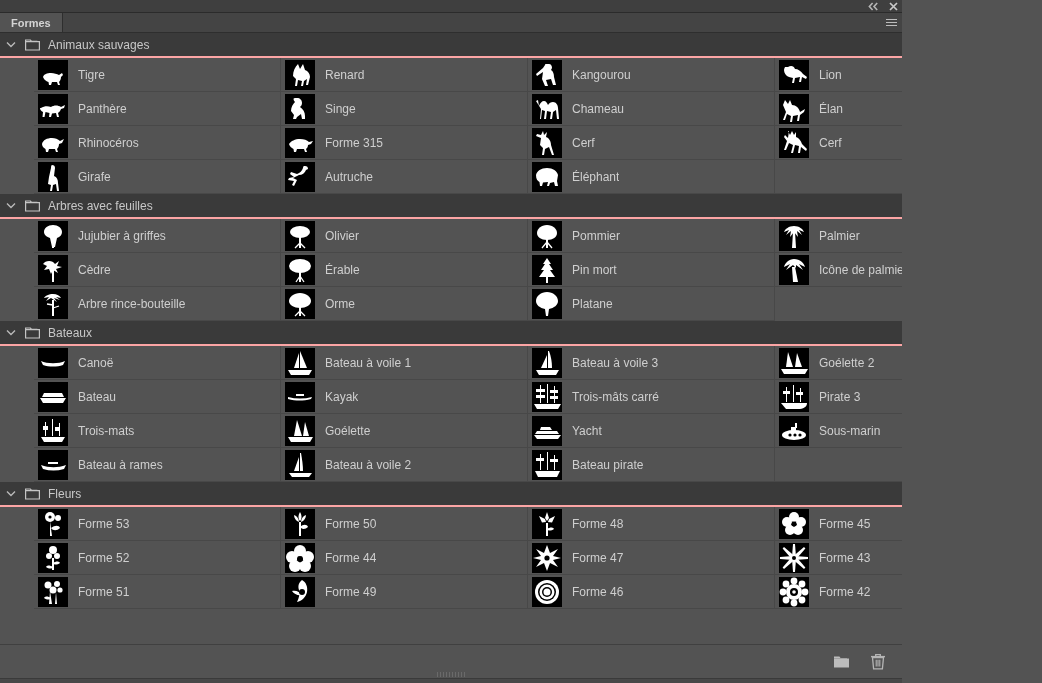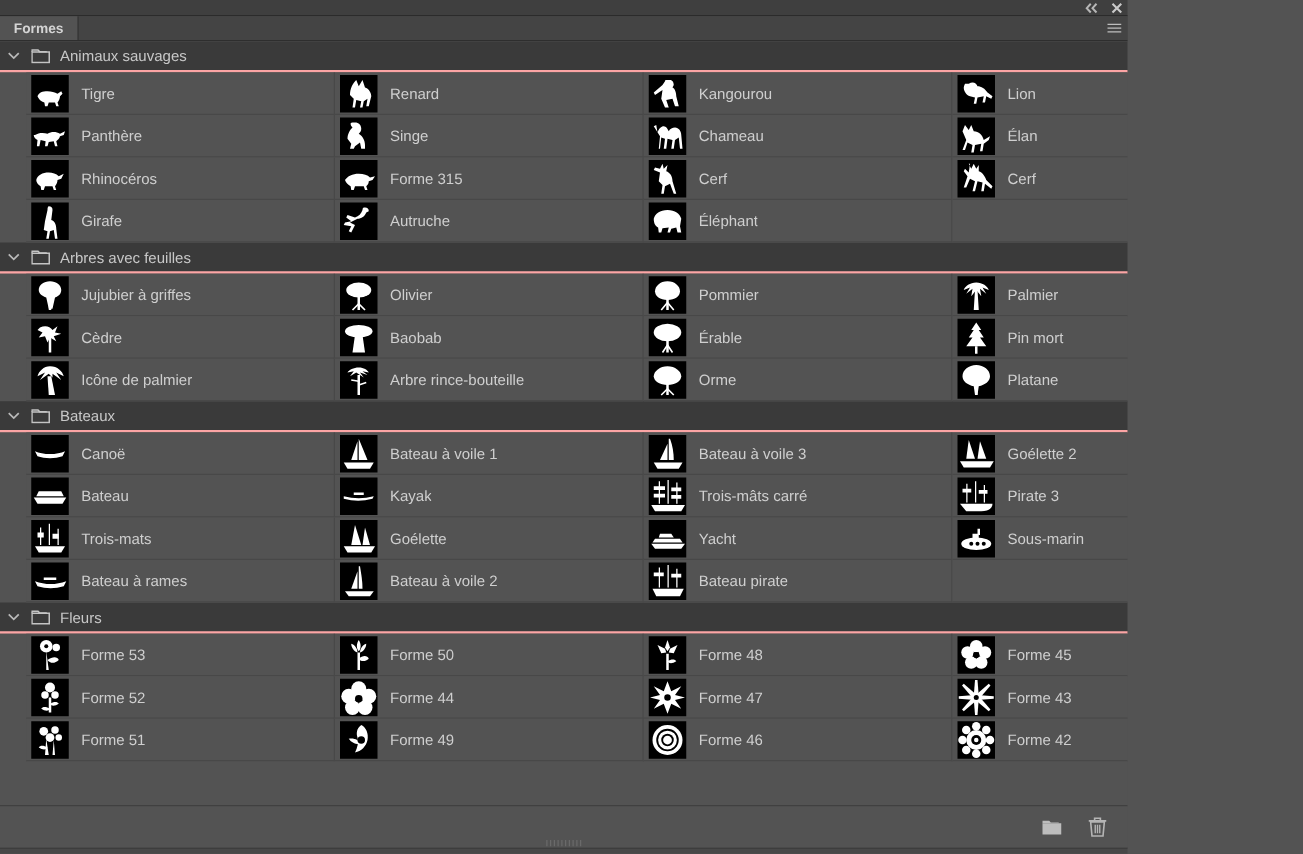--- a/index.html
+++ b/index.html
@@ -91,21 +91,21 @@
   }
   .group-header .folder {
     width: 20px; display: flex; align-items: center; justify-content: center;
     flex: 0 0 20px;
   }
   .group-header .gname { margin-left: 6px; }
 
   .grid {
     display: grid;
     grid-template-columns: 247px 247px 247px 254px;
-    padding-left: 21px;
+    padding-left: 34px;
     background: #535353;
   }
 
   .cell {
     height: 34px;
     display: flex; align-items: center;
     border-right: 1px solid #484848;
     border-bottom: 1px solid #484848;
     background: #535353;
     cursor: pointer;
@@ -384,29 +384,20 @@
             <span class="cell-label">Palmier</span>
           </div>
           <div class="cell">
             <span class="thumb">
               <svg width="30" height="30" viewBox="0 0 30 30">
                 <path fill="#fff" d="M7 7c4-2 8-1 10 2l4-3-2 5 5 1-6 2 2 4-5-3-2 4-2-5-5 1 3-4-4-2z"></path>
                 <path fill="#fff" d="M14 13h2v14h-2z"></path>
               </svg>
             </span>
             <span class="cell-label">Cèdre</span>
-          </div>
-          <div class="cell">
-            <span class="thumb">
-              <svg width="30" height="30" viewBox="0 0 30 30">
-                <ellipse fill="#fff" cx="15" cy="10" rx="11" ry="5"></ellipse>
-                <path fill="#fff" d="M12 13h6l2 14h-10z"></path>
-              </svg>
-            </span>
-            <span class="cell-label">Baobab</span>
           </div>
           <div class="cell">
             <span class="thumb">
               <svg width="30" height="30" viewBox="0 0 30 30">
                 <ellipse fill="#fff" cx="15" cy="11" rx="11" ry="7"></ellipse>
                 <path fill="#fff" d="M14 16h2v11h-2z"></path>
                 <path d="M15 21l-4 6M15 21l4 6" stroke="#fff" stroke-width="1.3" fill="none"></path>
               </svg>
             </span>
             <span class="cell-label">Érable</span>

